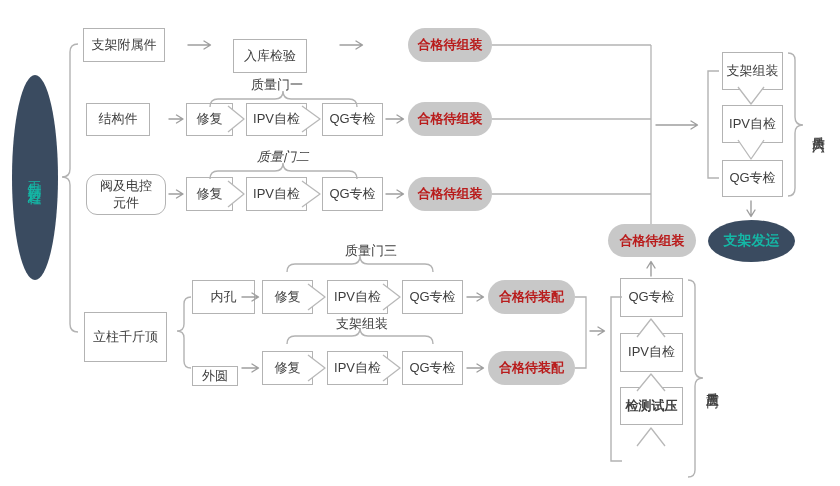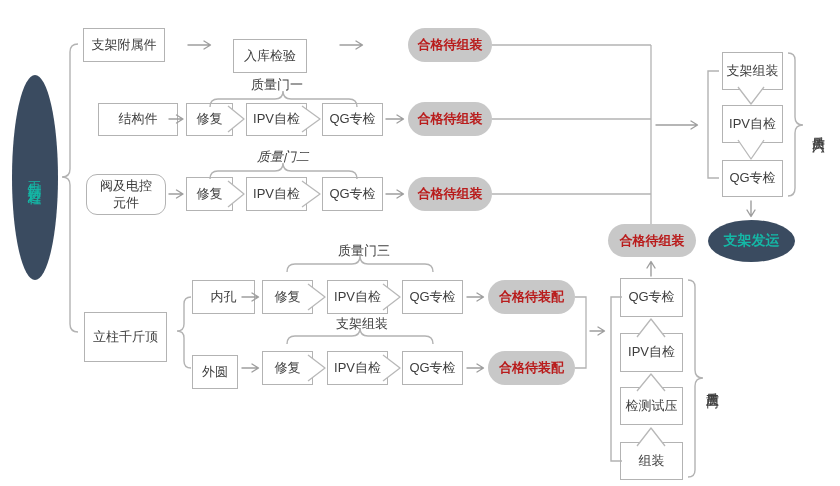--- a/index.html
+++ b/index.html
@@ -25,21 +25,21 @@
 
 <div class="canvas">
 
   <div class="terminal vtext" style="left:12px;top:75px;width:46px;height:205px;">再制造过程</div>
   <div class="terminal ship" style="left:708px;top:220px;width:87px;height:42px;">支架发运</div>
 
   <div class="node" style="left:83px;top:28px;width:82px;height:34px;">支架附属件</div>
   <div class="node" style="left:233px;top:39px;width:74px;height:34px;">入库检验</div>
   <div class="badge" style="left:408px;top:28px;width:84px;height:34px;">合格待组装</div>
 
-  <div class="node" style="left:98px;top:103px;width:80px;height:33px;">结构件</div>
+  <div class="node" style="left:86px;top:103px;width:64px;height:33px;">结构件</div>
   <div class="node" style="left:186px;top:103px;width:47px;height:33px;">修复</div>
   <div class="node" style="left:246px;top:103px;width:61px;height:33px;">IPV自检</div>
   <div class="node" style="left:322px;top:103px;width:61px;height:33px;">QG专检</div>
   <div class="badge" style="left:408px;top:102px;width:84px;height:34px;">合格待组装</div>
 
   <div class="node" style="left:86px;top:174px;width:80px;height:41px;border-radius:11px;">
     <span class="wrap">阀及电控元件</span>
   </div>
   <div class="node" style="left:186px;top:177px;width:47px;height:34px;">修复</div>
   <div class="node" style="left:246px;top:177px;width:61px;height:34px;">IPV自检</div>
@@ -47,39 +47,38 @@
   <div class="badge" style="left:408px;top:177px;width:84px;height:34px;">合格待组装</div>
 
   <div class="node" style="left:84px;top:312px;width:83px;height:50px;">立柱千斤顶</div>
 
   <div class="node" style="left:192px;top:280px;width:63px;height:34px;">内孔</div>
   <div class="node" style="left:262px;top:280px;width:51px;height:34px;">修复</div>
   <div class="node" style="left:327px;top:280px;width:61px;height:34px;">IPV自检</div>
   <div class="node" style="left:402px;top:280px;width:61px;height:34px;">QG专检</div>
   <div class="badge" style="left:488px;top:280px;width:87px;height:34px;">合格待装配</div>
 
-  <div class="node" style="left:192px;top:355px;width:46px;height:34px;">外圆</div>
+  <div class="node" style="left:192px;top:366px;width:46px;height:20px;">外圆</div>
   <div class="node" style="left:262px;top:351px;width:51px;height:34px;">修复</div>
   <div class="node" style="left:327px;top:351px;width:61px;height:34px;">IPV自检</div>
   <div class="node" style="left:402px;top:351px;width:61px;height:34px;">QG专检</div>
   <div class="badge" style="left:488px;top:351px;width:87px;height:34px;">合格待装配</div>
 
   <div class="node" style="left:620px;top:278px;width:63px;height:39px;">QG专检</div>
   <div class="node" style="left:620px;top:333px;width:63px;height:39px;">IPV自检</div>
-  <div class="node" style="left:620px;top:387px;width:63px;height:38px;">检测试压</div>
-  <div class="node" style="left:620px;top:442px;width:63px;height:38px;">组装</div>
+  <div class="node" style="left:620px;top:387px;width:63px;height:38px;font-weight:bold;">检测试压</div>
   <div class="badge" style="left:608px;top:224px;width:88px;height:33px;">合格待组装</div>
 
   <div class="node" style="left:722px;top:52px;width:61px;height:38px;">支架组装</div>
   <div class="node" style="left:722px;top:105px;width:61px;height:38px;">IPV自检</div>
   <div class="node" style="left:722px;top:160px;width:61px;height:37px;">QG专检</div>
 
   <div class="label" style="left:240px;top:76px;width:74px;">质量门一</div>
   <div class="label" style="left:246px;top:148px;width:74px;font-style:italic;">质量门二</div>
-  <div class="label" style="left:327px;top:242px;width:74px;">质量门三</div>
+  <div class="label" style="left:334px;top:242px;width:74px;">质量门三</div>
   <div class="label" style="left:325px;top:315px;width:74px;">支架组装</div>
   <div class="label vert" style="left:703px;top:353px;height:62px;">质量门五</div>
   <div class="label vert" style="left:809px;top:97px;height:62px;">质量门六</div>
 
   <svg class="connectors" width="840" height="486" viewBox="0 0 840 486">
 
     <g stroke="#b3b3b3" stroke-width="1.3" fill="none">
       <path d="M492 45 H651"></path>
       <path d="M492 119 H651"></path>
       <path d="M492 194 H651"></path>

